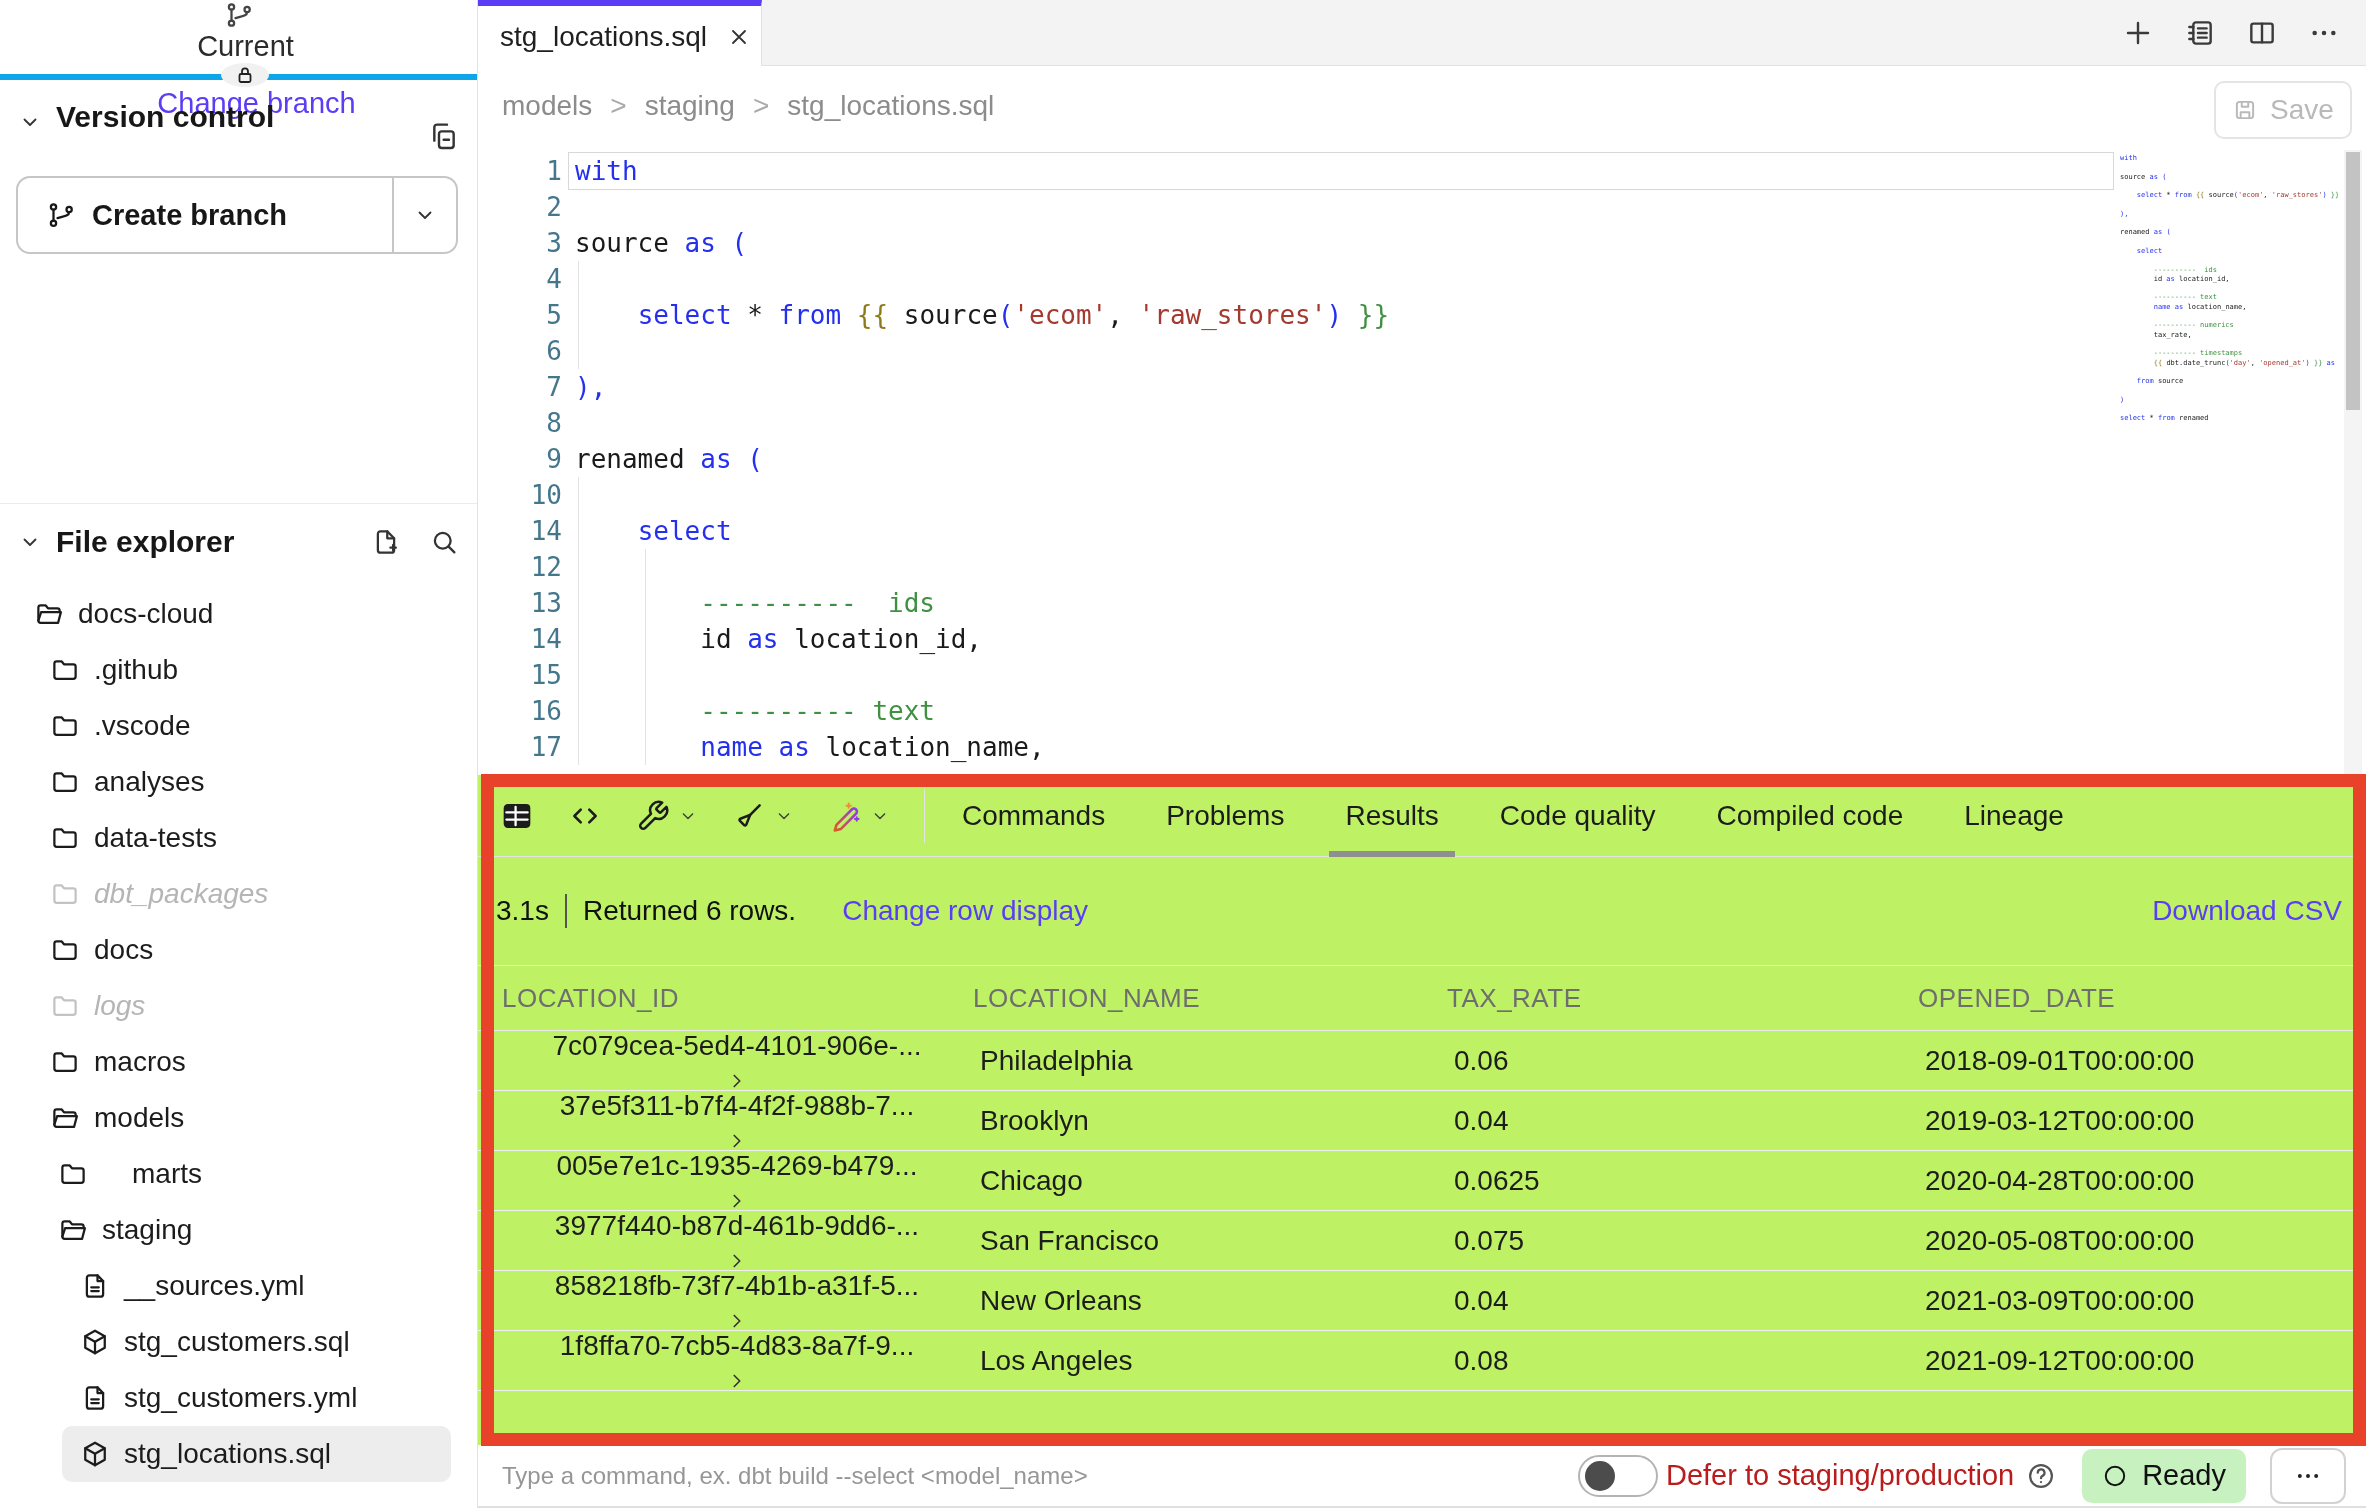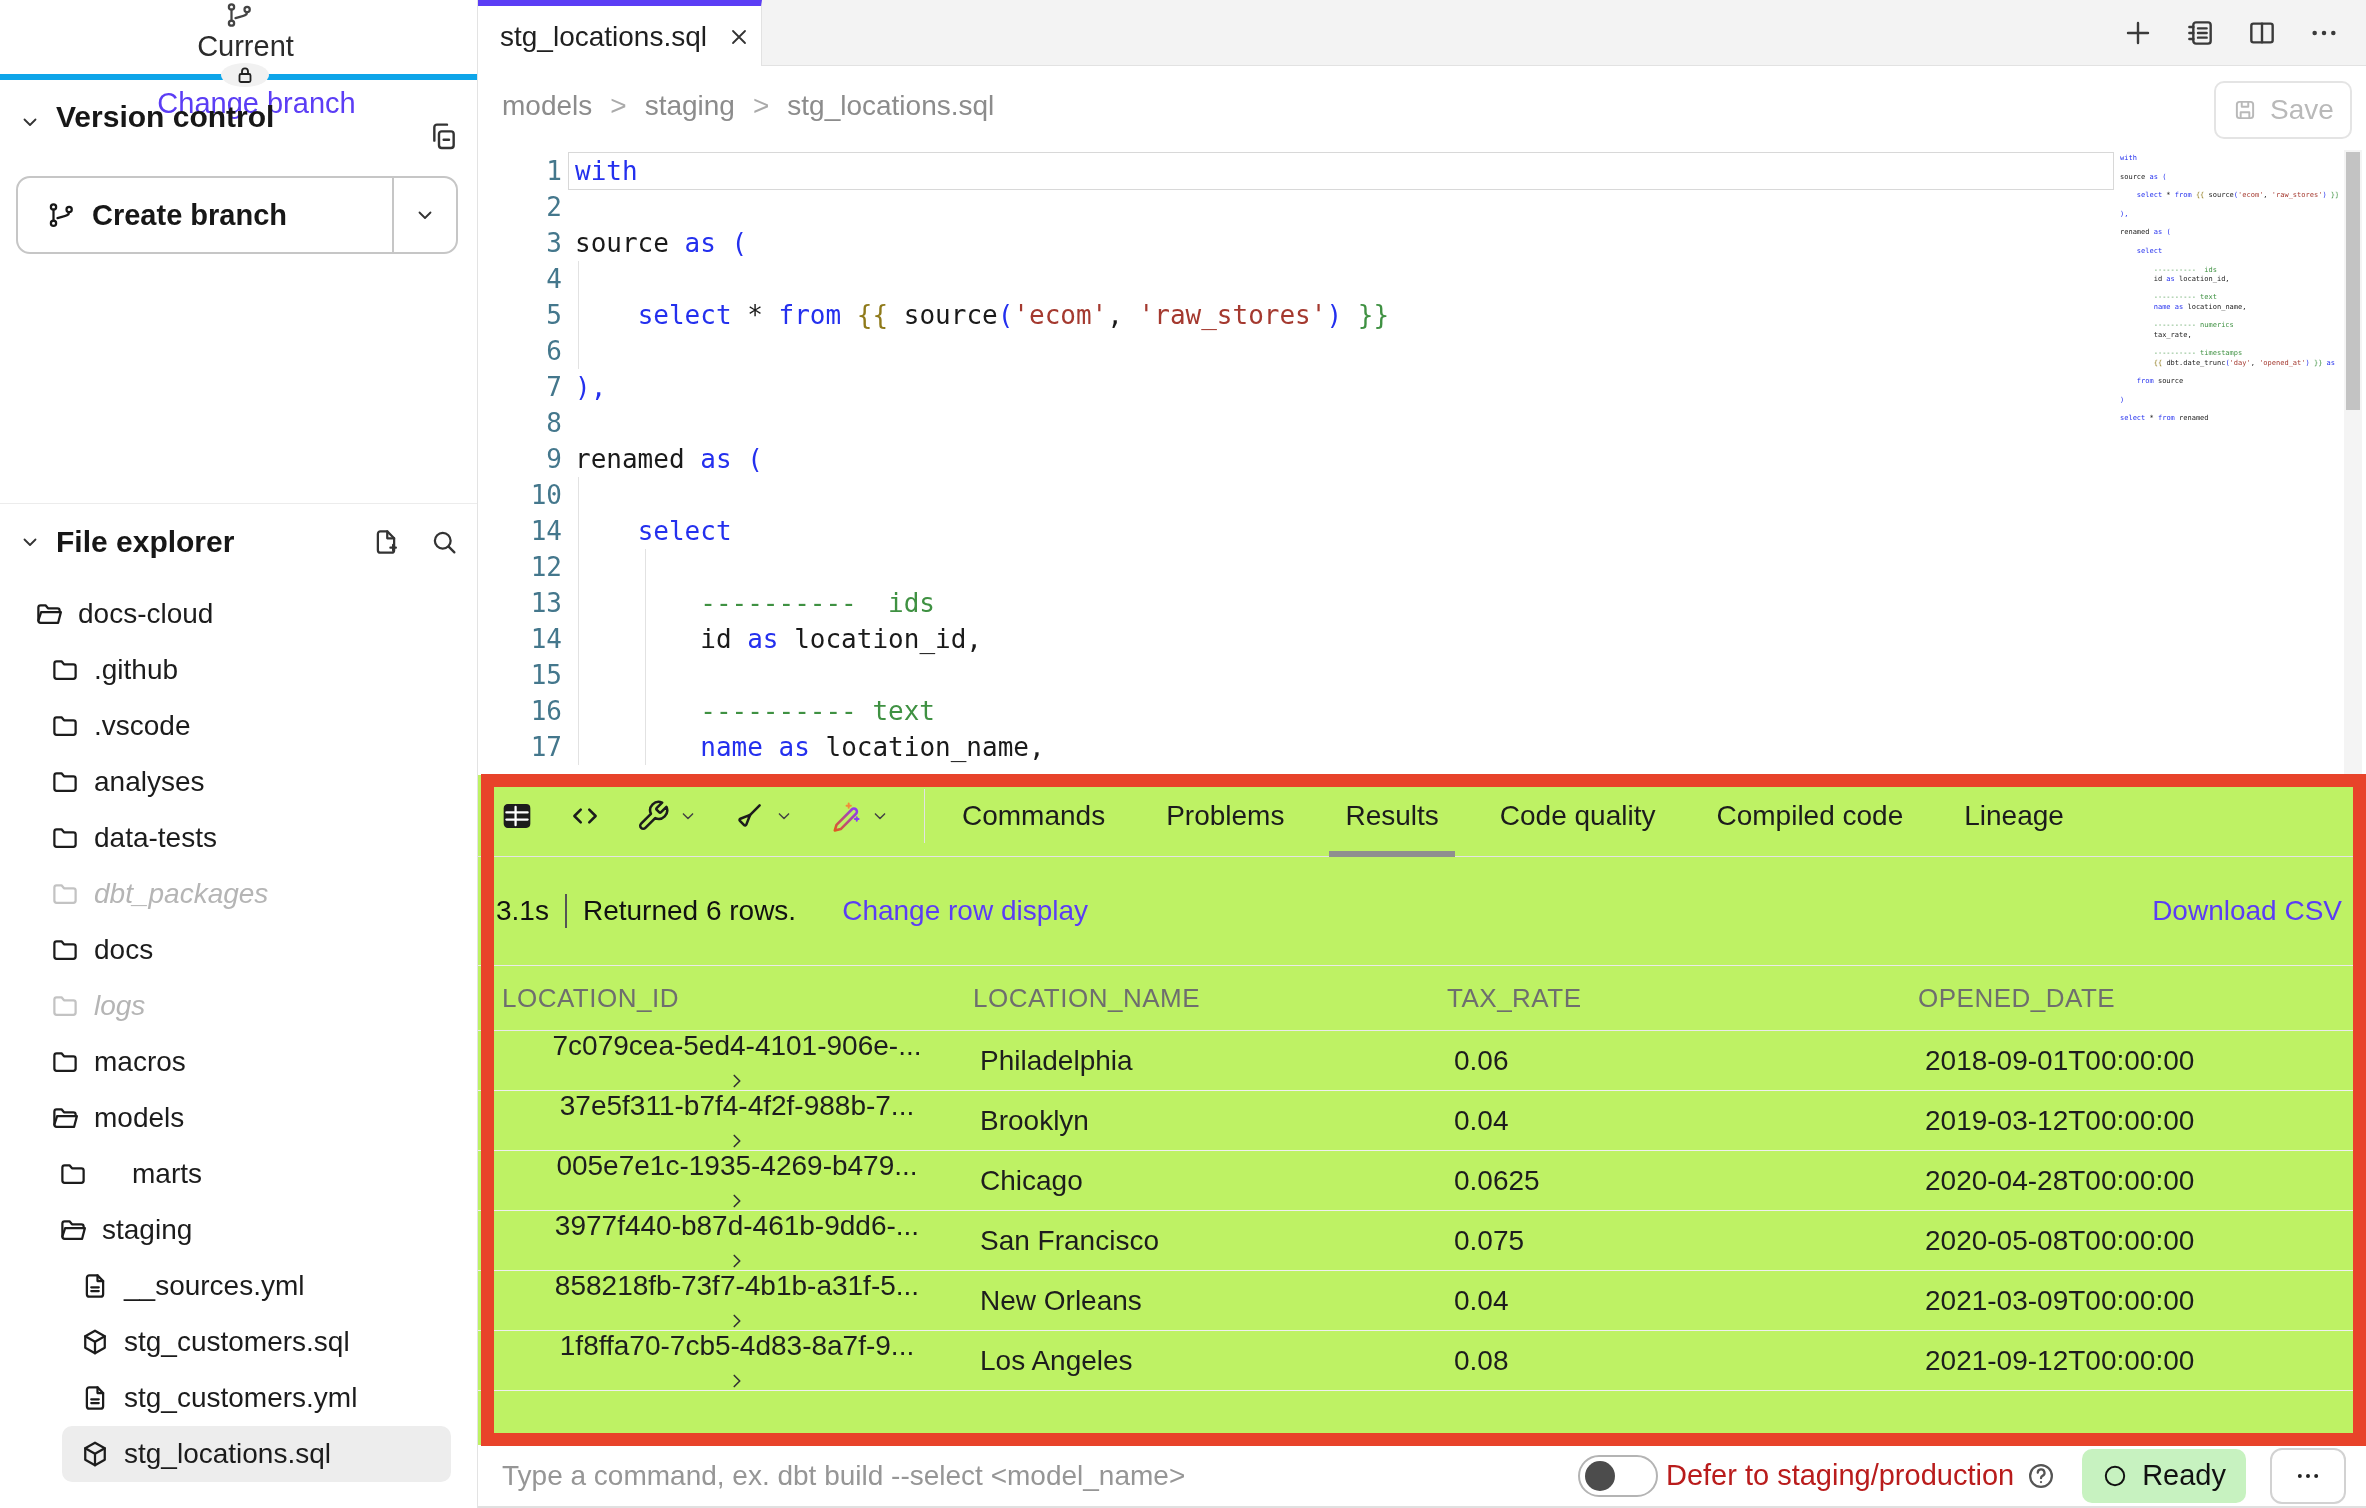--- a/index.html
+++ b/index.html
@@ -99,21 +99,21 @@
   .rt-row { height:60px; border-bottom:1px solid #efefef; font-size:28px; color:#1d1d1d; }
   .rt-row > div { padding-left:15px; overflow:hidden; white-space:nowrap;flex-direction:column; }
   .cell-id { display:flex; align-items:center; gap:16px; }
   .cell-id .ic { width:22px; height:22px; color:#333; margin-top:-8px; cursor:pointer; }
 
   
   .annotation-rect { position:absolute; left:481px; top:774px; width:1885px; height:672px; border:13px solid #e8432a; pointer-events:none; z-index:50; }
 
   
   .statusbar { position:absolute; left:478px; top:1445px; right:0; height:63px; background:#fff; display:flex; align-items:center; padding:0 20px 0 24px; border-bottom:2px solid #e0e0e0; }
-  .cmd-input { border:none; outline:none; width:1000px; font-size:28px; font-family:"Liberation Sans", sans-serif; color:#701a75; background:transparent; }
+  .cmd-input { border:none; outline:none; width:1000px; font-size:24px; font-family:"Liberation Sans", sans-serif; color:#701a75; background:transparent; }
   .cmd-input::placeholder { color:#969696; }
   .toggle { margin-left:auto; width:80px; height:42px; border:2px solid #b4b4b4; border-radius:21px; background:#fff; position:relative; cursor:pointer; flex:none; }
   .toggle-knob { position:absolute; left:5px; top:4px; width:30px; height:30px; border-radius:50%; background:#4c4c4c; }
   .defer-label { font-size:29px; color:#b91c1c; margin-left:8px; white-space:nowrap; }
   .help-icon { width:30px; height:30px; color:#555; margin-left:12px; cursor:pointer; }
   .ready-badge { margin-left:26px; height:54px; background:#c7f2c0; border-radius:10px; display:flex; align-items:center; gap:14px; padding:0 20px; }
   .ready-badge .ic { width:26px; height:26px; color:#111; }
   .ready-label { font-size:29px; font-weight:500; color:#111; }
   .more-btn { margin-left:24px; width:76px; height:56px; border:2px solid #d2d2d2; border-radius:12px; display:flex; align-items:center; justify-content:center; color:#222; cursor:pointer; background:#fff; }
   .more-btn .ic { width:28px; height:28px; }

